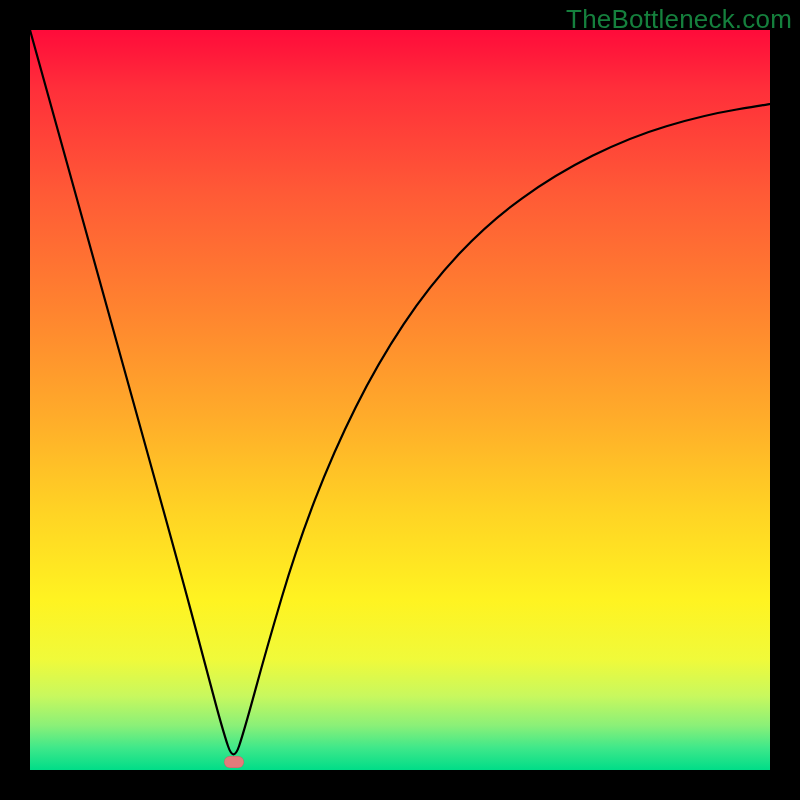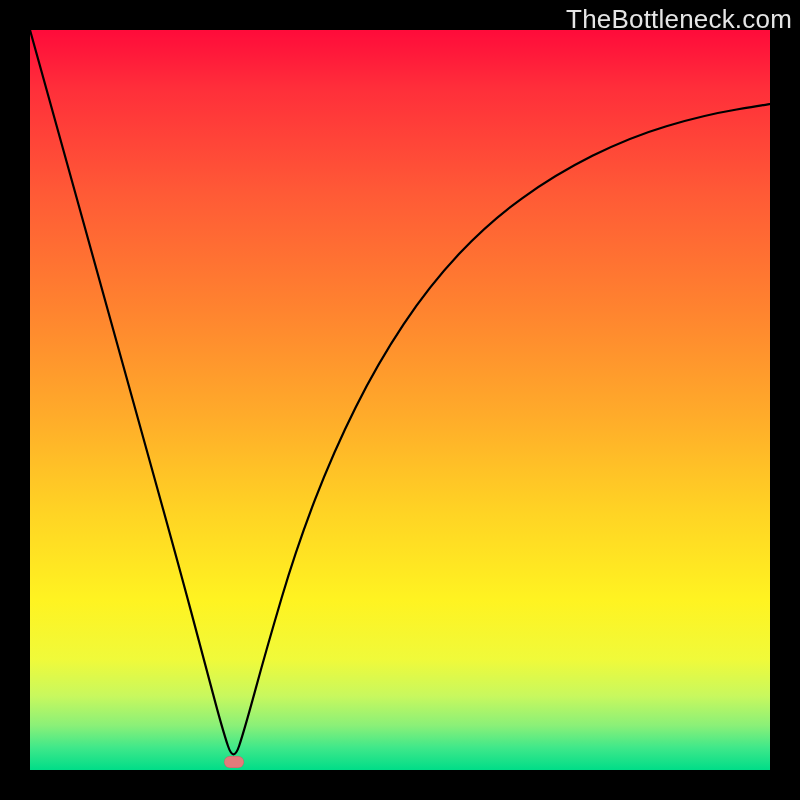--- a/index.html
+++ b/index.html
@@ -39,21 +39,21 @@
       #c8f85e 90%,
       #8af078 94%,
       #3fe88a 97%,
       #00dd88 100%
     );
   }
   .watermark {
     position: absolute;
     top: 4px;
     right: 8px;
-    color: #e5e5e5;
+    color: #15803d;
     font-size: 26px;
     letter-spacing: 0.2px;
     font-weight: 500;
     user-select: none;
   }
   svg.curve {
     position: absolute;
     left: 0;
     top: 0;
     width: 740px;

